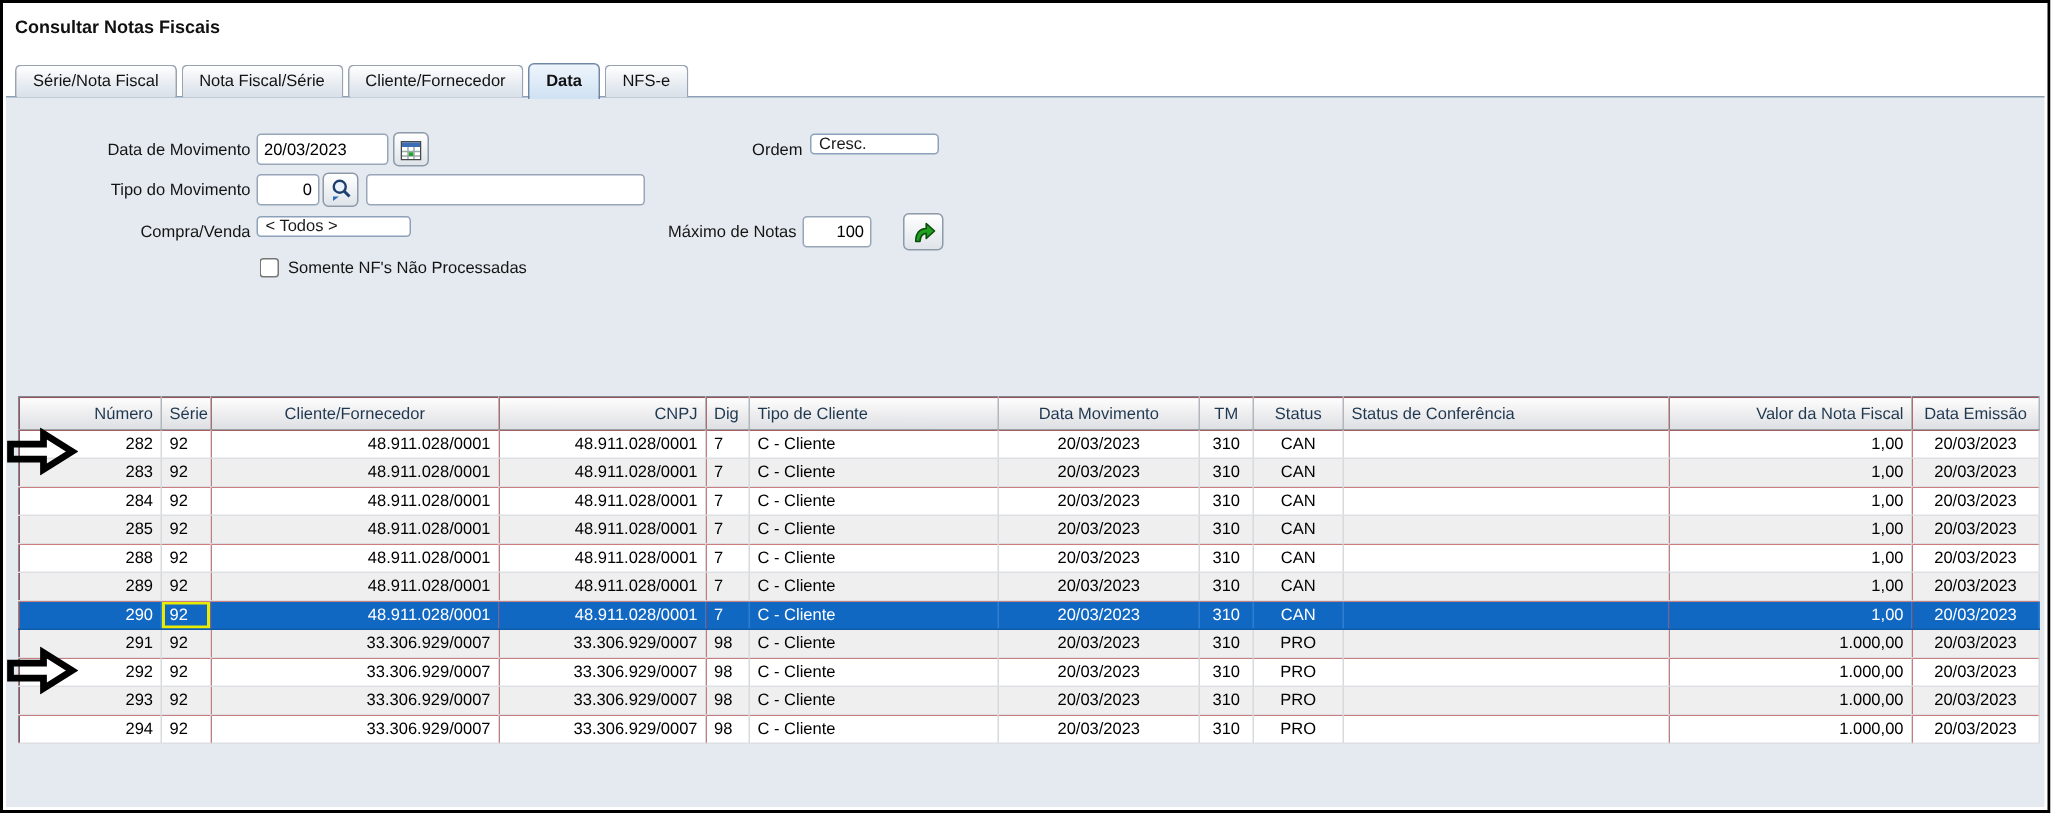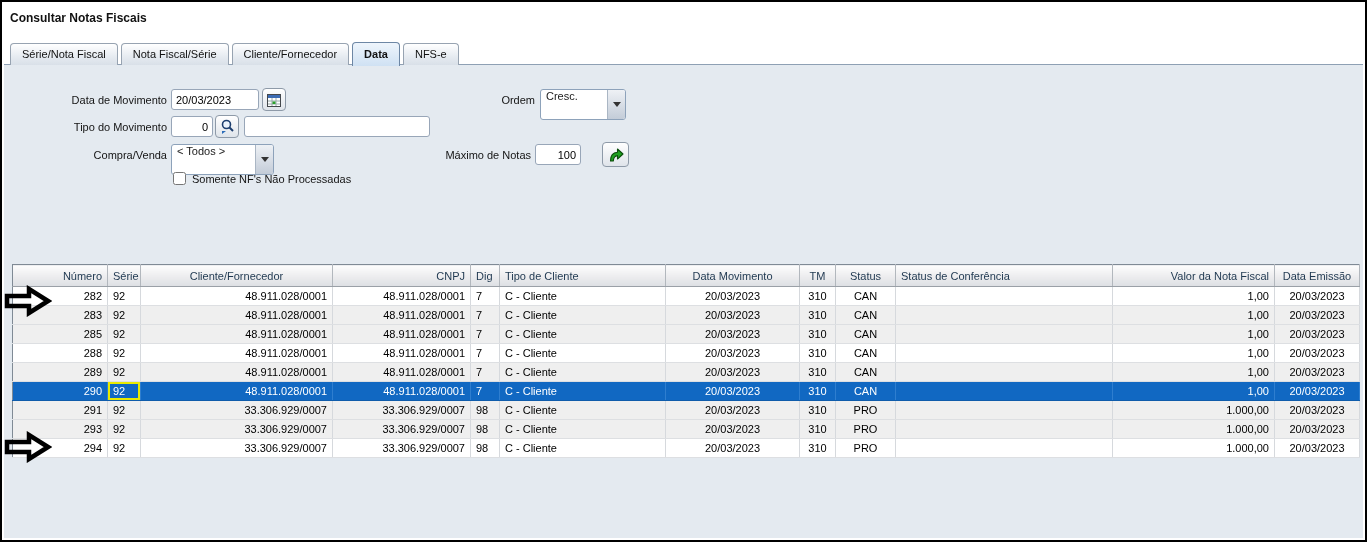--- a/index.html
+++ b/index.html
@@ -31,22 +31,22 @@
   .tbox {
     position:absolute; height:21px; border:1px solid #98a6b8; border-radius:3px;
     background:#fff; font-family:"Liberation Sans",sans-serif; font-size:11px; padding:0 4px; color:#000;
   }
   .tbox.num { text-align:right; }
   .sqbtn {
     position:absolute; width:24px; height:23px; border:1px solid #8e9aa8; border-radius:4px;
     background:linear-gradient(#ffffff,#dfe4ea); display:flex; align-items:center; justify-content:center; padding:0;
   }
   .combo {
-    position:absolute; height:31px; border:1px solid #8da2ba; border-radius:3px; background:#fff;
-    display:flex; align-items:flex-start; overflow:hidden;
+    position:absolute; height:14px; border:1px solid #8da2ba; border-radius:3px; background:#fff;
+    display:flex; align-items:flex-start; overflow:hidden;flex-direction:column;
   }
   .combo .cval { flex:1; padding:0 5px; white-space:nowrap; }
   .combo .cbtn {
     width:18px; height:100%; border-left:1px solid #aab6c4;
     background:linear-gradient(#eef1f5,#c3ccd8); display:flex; align-items:center; justify-content:center;
   }
   .combo .cbtn:after { content:""; width:0; height:0; border:4px solid transparent; border-top:5px solid #333; margin-top:4px; }
   .chk { position:absolute; width:13px; height:13px; accent-color:#4a6; }
 
   
@@ -189,20 +189,34 @@
           <td class="ar">48.911.028/0001</td>
           <td class="al">7</td>
           <td class="al">C - Cliente</td>
           <td class="ac">20/03/2023</td>
           <td class="ac">310</td>
           <td class="ac">CAN</td>
           <td class="al"></td>
           <td class="ar">1,00</td>
           <td class="ac">20/03/2023</td>
         </tr>
+        <tr class="">
+          <td class="ar">284</td>
+          <td class="al">92</td>
+          <td class="ar">48.911.028/0001</td>
+          <td class="ar">48.911.028/0001</td>
+          <td class="al">7</td>
+          <td class="al">C - Cliente</td>
+          <td class="ac">20/03/2023</td>
+          <td class="ac">310</td>
+          <td class="ac">CAN</td>
+          <td class="al"></td>
+          <td class="ar">1,00</td>
+          <td class="ac">20/03/2023</td>
+        </tr>
         <tr class="alt">
           <td class="ar">285</td>
           <td class="al">92</td>
           <td class="ar">48.911.028/0001</td>
           <td class="ar">48.911.028/0001</td>
           <td class="al">7</td>
           <td class="al">C - Cliente</td>
           <td class="ac">20/03/2023</td>
           <td class="ac">310</td>
           <td class="ac">CAN</td>
@@ -247,20 +261,34 @@
           <td class="al">C - Cliente</td>
           <td class="ac">20/03/2023</td>
           <td class="ac">310</td>
           <td class="ac">CAN</td>
           <td class="al"></td>
           <td class="ar">1,00</td>
           <td class="ac">20/03/2023</td>
         </tr>
         <tr class="alt">
           <td class="ar">291</td>
+          <td class="al">92</td>
+          <td class="ar">33.306.929/0007</td>
+          <td class="ar">33.306.929/0007</td>
+          <td class="al">98</td>
+          <td class="al">C - Cliente</td>
+          <td class="ac">20/03/2023</td>
+          <td class="ac">310</td>
+          <td class="ac">PRO</td>
+          <td class="al"></td>
+          <td class="ar">1.000,00</td>
+          <td class="ac">20/03/2023</td>
+        </tr>
+        <tr class="">
+          <td class="ar">292</td>
           <td class="al">92</td>
           <td class="ar">33.306.929/0007</td>
           <td class="ar">33.306.929/0007</td>
           <td class="al">98</td>
           <td class="al">C - Cliente</td>
           <td class="ac">20/03/2023</td>
           <td class="ac">310</td>
           <td class="ac">PRO</td>
           <td class="al"></td>
           <td class="ar">1.000,00</td>

